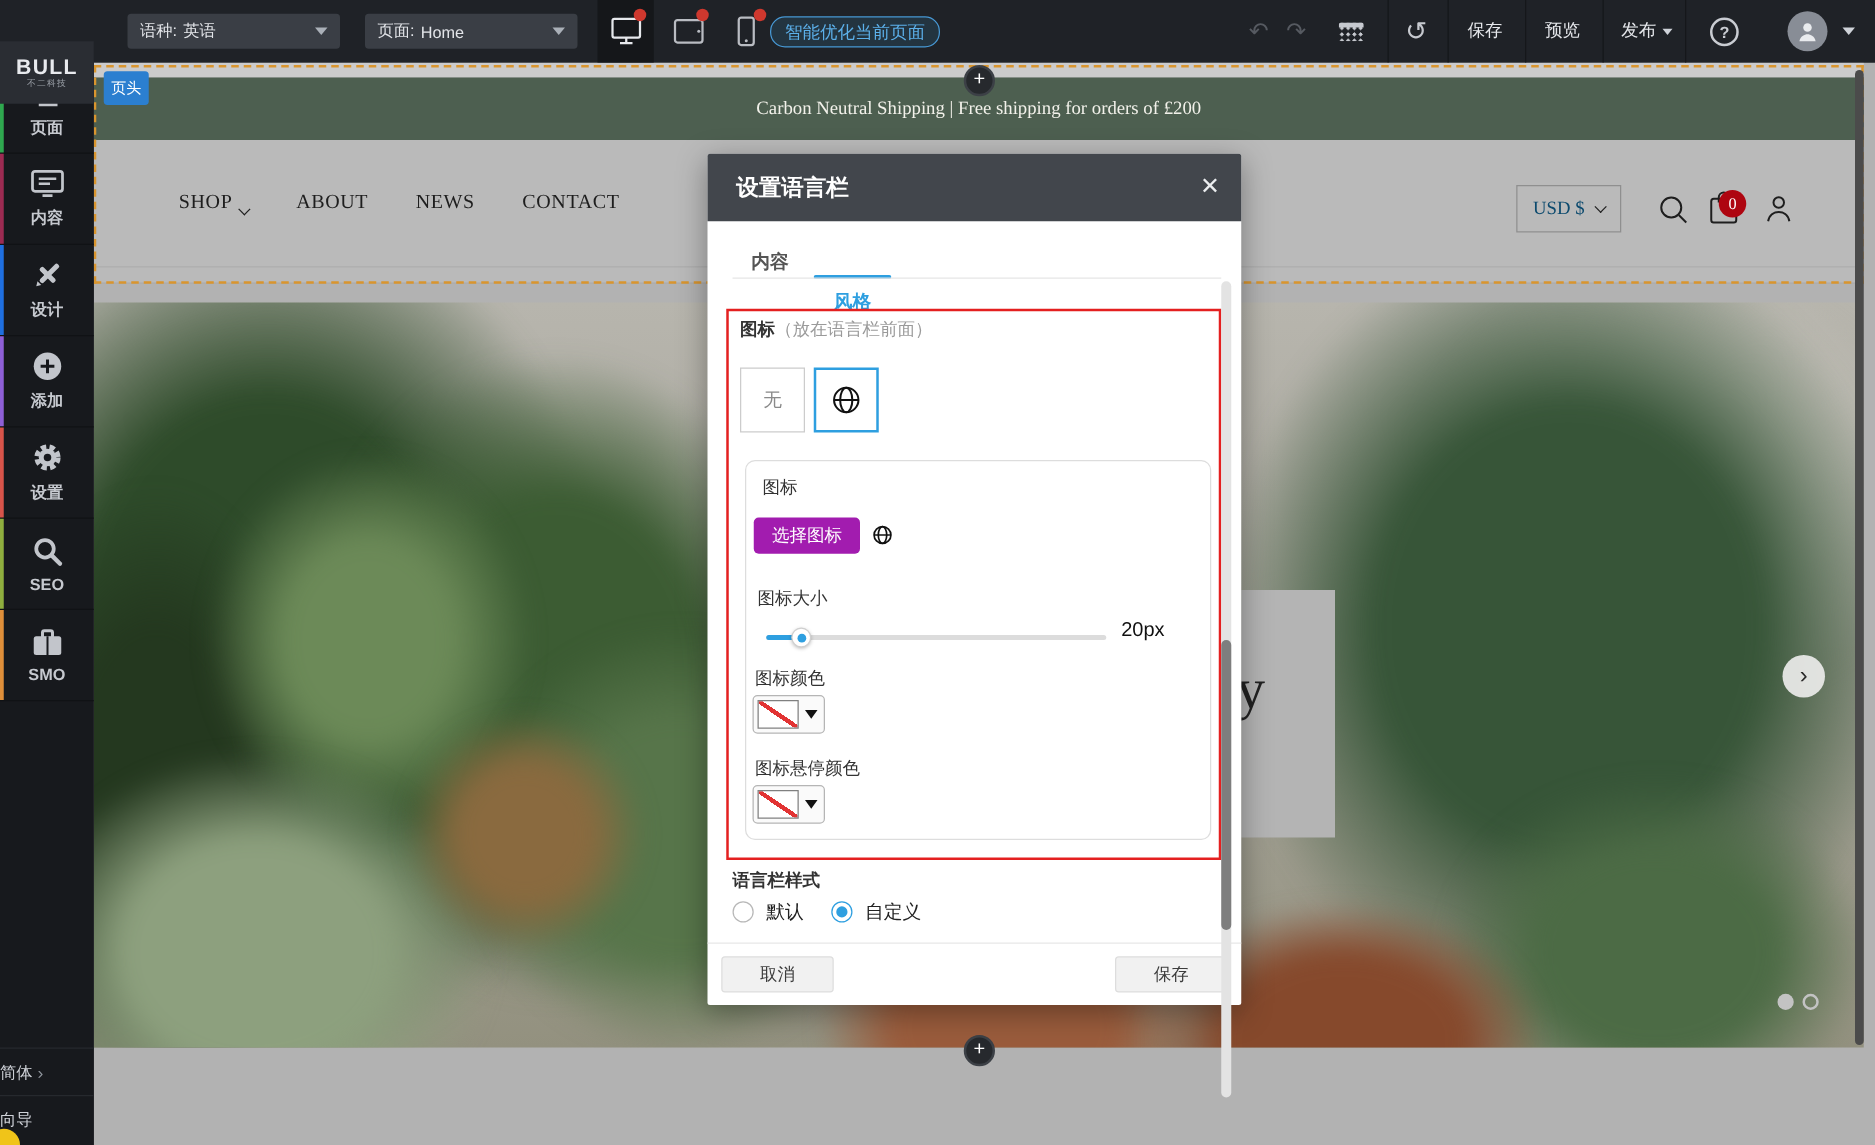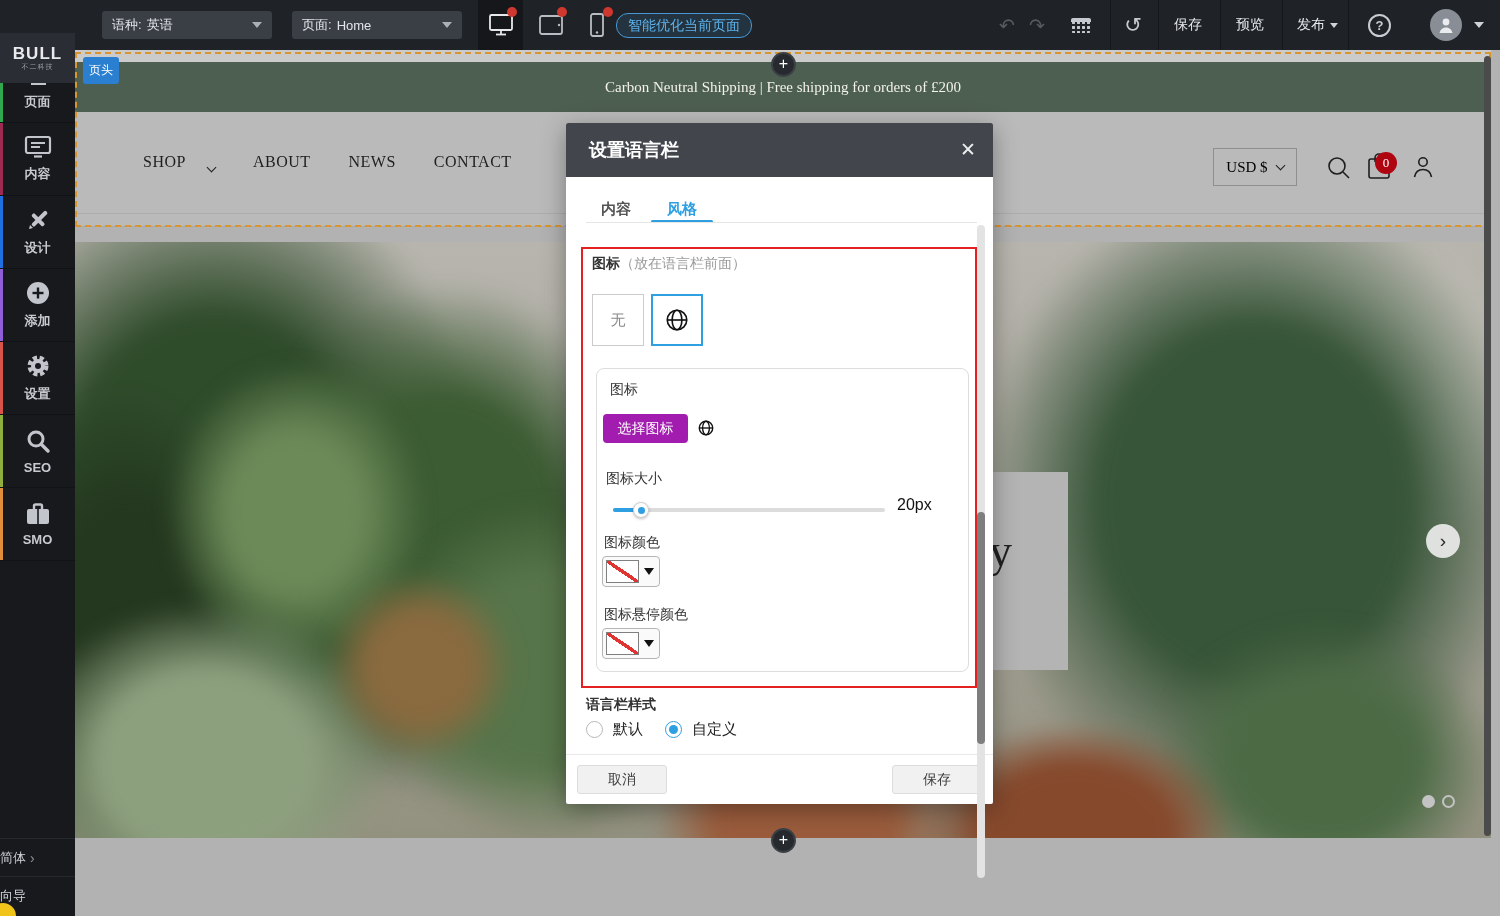--- a/index.html
+++ b/index.html
@@ -67,25 +67,25 @@
   
   .canvas { position:absolute; left:75px; top:50px; width:1425px; height:866px; background:#b2b2b2; overflow:hidden; }
   .top-strip { position:absolute; left:0; top:0; width:1416px; height:12px; background:#cbcbcb; }
   .announce { position:absolute; left:0; top:12px; width:1416px; height:50px; background:#4d5f50;
     display:flex; align-items:center; justify-content:center; color:#f2f1ea; font-size:15px;
     font-family:Liberation Serif, serif; }
   .site-header { position:absolute; left:0; top:62px; width:1416px; height:115px; background:#bababa; border-bottom:1px solid #a9a9a9; }
   .hairline { position:absolute; left:0; top:163px; width:1416px; height:1px; background:#adadad; }
   .nav { position:absolute; left:68px; top:103px; display:flex; gap:38px;
     font-family:"Liberation Serif","DejaVu Serif",serif; font-size:16px; color:#1e1e1e; letter-spacing:0.5px; }
-  .nav-item { display:flex; align-items:flex-end; gap:22px; cursor:pointer; }
+  .nav-item { display:flex; align-items:flex-end; gap:6px; cursor:pointer; }
   .chev-down { width:7px; height:7px; border-right:1.5px solid #1e1e1e; border-bottom:1.5px solid #1e1e1e;
     transform:rotate(45deg); margin-top:-4px; }
   .currency-box { position:absolute; left:1138px; top:98px; width:84px; height:38px; border:1px solid #8f8f8f;
-    display:flex; align-items:center; justify-content:center; gap:9px; color:#000000; font-size:15px;
+    display:flex; align-items:center; justify-content:center; gap:9px; color:#0c4a6e; font-size:15px;
     font-family:"Liberation Serif","DejaVu Serif",serif; cursor:pointer; }
   .hdr-ic { position:absolute; cursor:pointer; }
   .cart-badge { position:absolute; left:8px; top:0px; width:22px; height:22px; border-radius:50%; background:#ae0510;
     color:#fff; font-size:13px; display:flex; align-items:center; justify-content:center;
     font-family:"Liberation Serif","DejaVu Serif",serif; }
 
   .hero { position:absolute; left:0; top:192px; width:1416px; height:596px; overflow:hidden;
     background:linear-gradient(180deg,#b7b5ad 0%,#a9a79d 45%,#93917f 100%); }
   .blob { position:absolute; filter:blur(9px); }
 
@@ -110,21 +110,21 @@
 
   
   .modal { position:absolute; left:566px; top:123px; width:427px; height:681px; background:#fff; z-index:50;
     box-shadow:0 6px 24px rgba(0,0,0,0.35); border-radius:2px; }
   .modal-header { position:absolute; left:0; top:0; width:427px; height:54px; background:#42464c; border-radius:2px 2px 0 0;
     display:flex; align-items:center; }
   .modal-title { color:#fff; font-size:18px; font-weight:bold; margin-left:23px; }
   .modal-close { position:absolute; right:17px; top:15px; color:#eceef0; font-size:19px; cursor:pointer; }
   .tab { position:absolute; top:77px; font-size:15px; font-weight:bold; cursor:pointer; }
   .tab-content { left:35px; color:#555; }
-  .tab-style { left:101px; color:#2e9fe0; }
+  .tab-style { left:101px; color:#2e9fe0;margin-top:32px; }
   .tab-underline { position:absolute; left:85px; top:97px; width:62px; height:3px; background:#2e9fe0; border-radius:2px; }
   .tabs-line { position:absolute; left:20px; top:99px; width:391px; height:1px; background:#e6e6e6; }
 
   .red-rect { position:absolute; left:15px; top:124px; width:396px; height:441px; border:2px solid #e42020; pointer-events:none; }
   .group-heading { position:absolute; left:26px; top:132px; font-size:14px; color:#333; font-weight:bold; }
   .group-heading .note { color:#9a9a9a; font-weight:normal; }
   .opt-box { position:absolute; top:171px; width:52px; height:52px; background:#fff; display:flex;
     align-items:center; justify-content:center; cursor:pointer; }
   .opt-none { left:26px; border:1px solid #ccc; color:#8a8a8a; font-size:15px; }
   .opt-globe { left:85px; border:2px solid #2e9fe0; }

